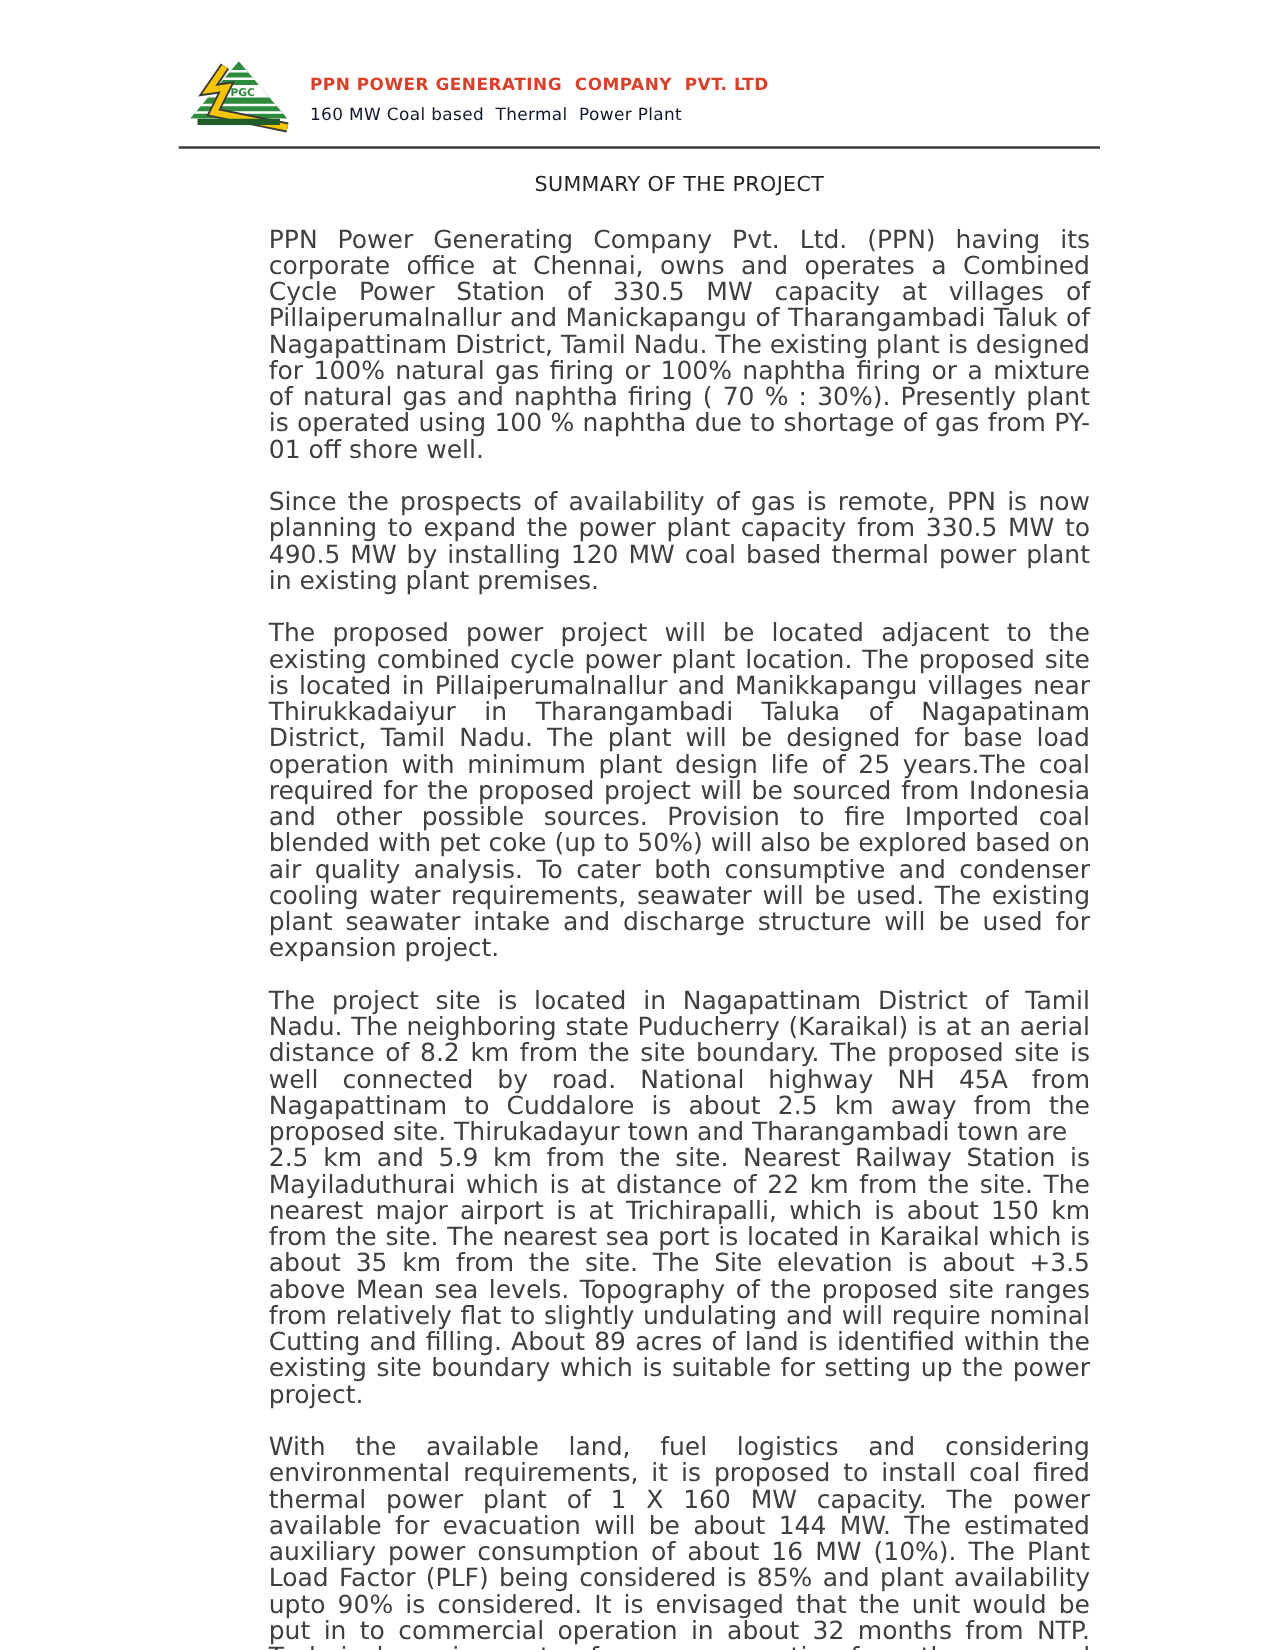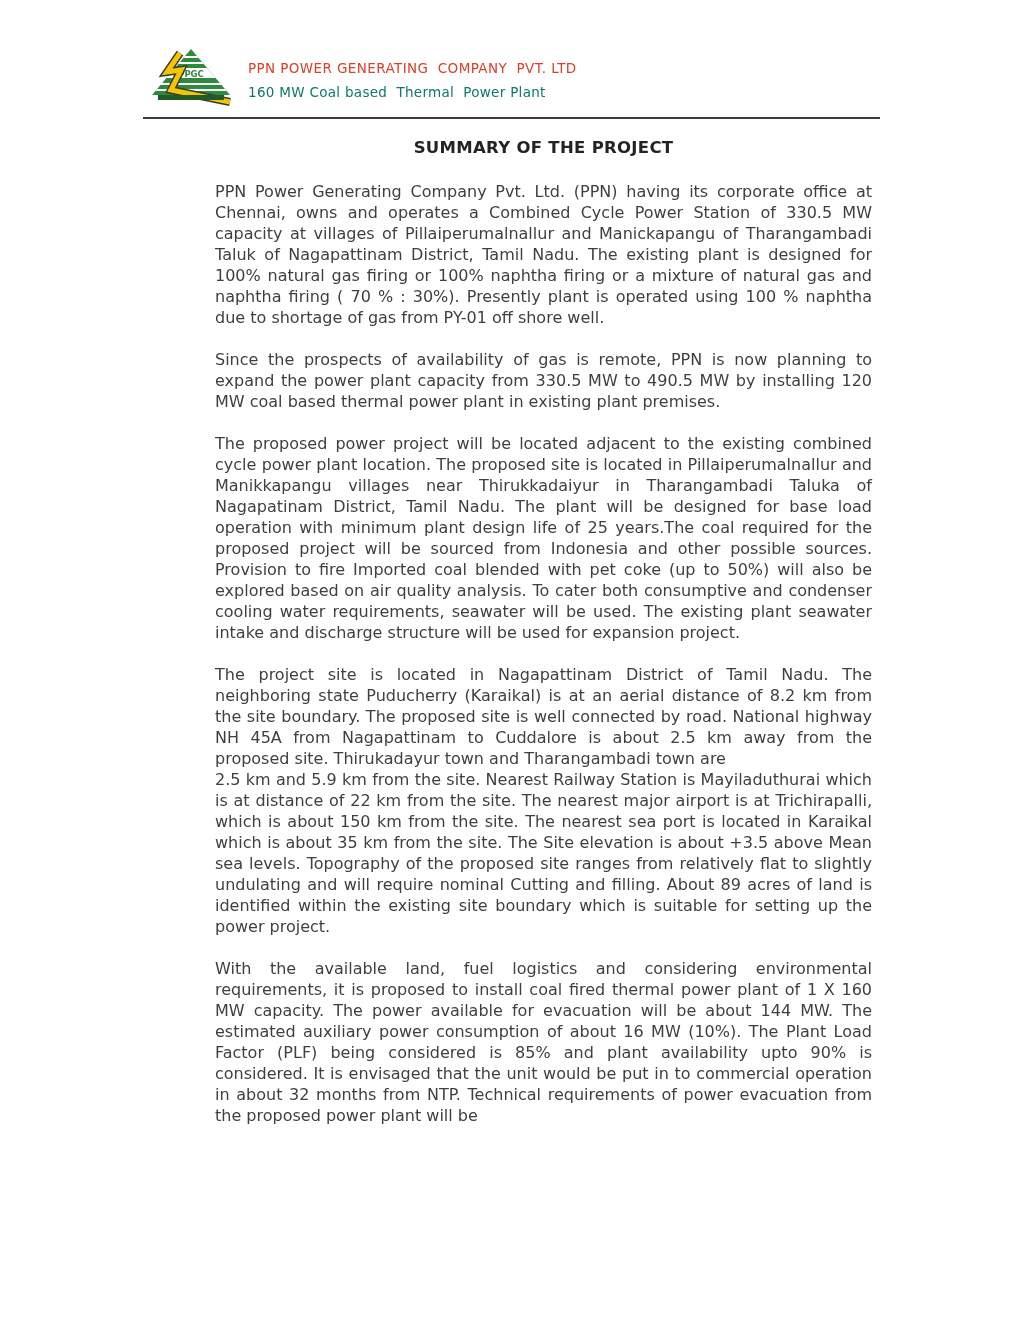--- a/index.html
+++ b/index.html
@@ -16,55 +16,55 @@
   .logo {
     position: absolute;
     left: 148px;
     top: 48px;
     width: 86px;
     height: 60px;
   }
   .header-text { position: absolute; left: 248px; top: 60px; }
   .company-name {
     color: #d8402a;
-    font-weight: normal;
+    font-weight: bold;
     font-size: 13.5px;
     letter-spacing: 0.4px;
     white-space: pre;
   }
   .subtitle {
     margin-top: 8px;
-    color: #0f766e;
+    color: #0f172a;
     font-size: 13.5px;
     letter-spacing: 0.3px;
     white-space: pre;
   }
   .rule {
     position: absolute;
     left: 143px;
     top: 117px;
     width: 737px;
     border-top: 2px solid #3c3c3c;
   }
   .doc-body {
     position: absolute;
     left: 215px;
     top: 138px;
     width: 657px;
   }
   .doc-title {
     text-align: center;
-    font-weight: bold;
+    font-weight: normal;
     color: #232323;
     font-size: 16.5px;
     letter-spacing: 0.3px;
     margin: 0 0 24px 0;
   }
   .para {
-    font-size: 16px;
+    font-size: 20px;
     line-height: 21px;
     text-align: justify;
     white-space: pre-line;
     margin: 0 0 21px 0;
     color: #3f3f3f;
   }
   .para:last-child { margin-bottom: 0; }
 </style>
 </head>
 <body>

